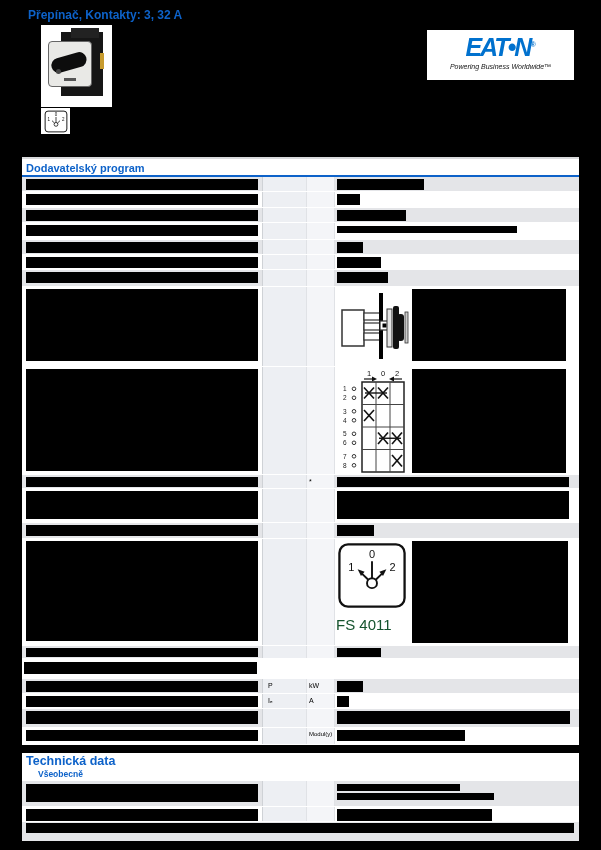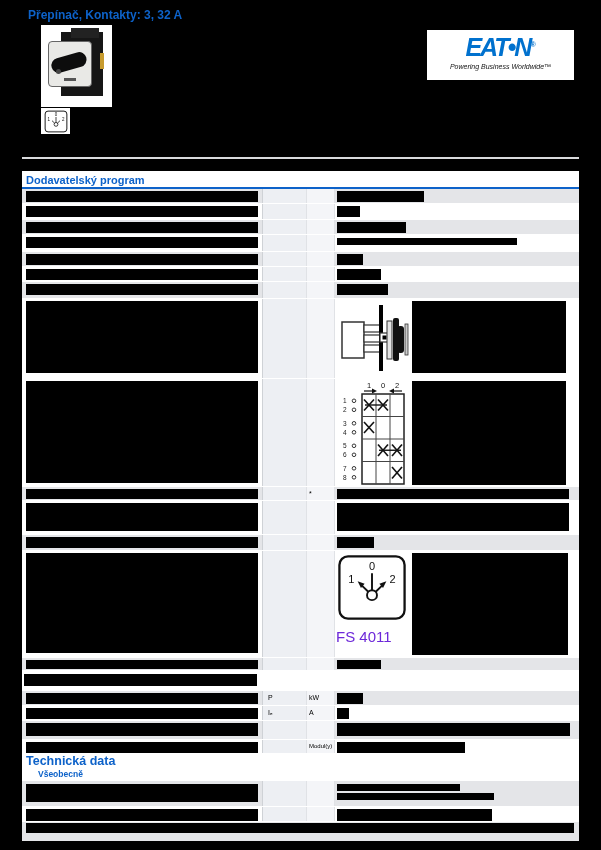--- a/index.html
+++ b/index.html
@@ -45,21 +45,21 @@
   .lbar{margin:2px 0 0 4px;width:232px;height:11px;}
   .dbar{margin:2px 0 0 2px;height:11px;}
 
   .sect{background:#fff;color:#0d62c9;font-weight:bold;font-size:11px;padding:3px 0 0 4px;border-bottom:2px solid #0d62c9;box-sizing:border-box;}
   .sect2{display:flex;background:#fff;border-bottom:1px solid #fff;box-sizing:border-box;}
   .sect2-label{width:313px;color:#0d62c9;font-weight:bold;font-size:10.5px;padding:4px 0 0 4px;box-sizing:border-box;}
   .sect2-desc{flex:1;}
 
   .diagbox{width:75px;background:#fff;height:100%;}
   .fswrap{width:75px;background:#fff;height:100%;}
-  .fs-label{font-size:15px;color:#6d28d9;margin:2px 0 0 1px;letter-spacing:0;}
+  .fs-label{font-size:15px;color:#14532d;margin:2px 0 0 1px;letter-spacing:0;}
 
   .t2hdr{background:#fff;color:#0d62c9;font-weight:bold;font-size:12.5px;padding:1px 0 0 4px;}
   .t2sub{background:#fff;color:#0d62c9;font-weight:bold;font-size:8.5px;padding:1px 0 1px 16px;}
 
   .footer-strip{left:22px;top:833px;width:557px;height:8px;background:#e4e5e8;}
 
   svg text{font-family:"Liberation Sans",sans-serif;}
 </style>
 </head>
 <body>
@@ -90,21 +90,21 @@
   </svg>
 </div>
 
 <div class="abs logo-box">
   <div class="brand"><span>EAT•N</span><sup>®</sup></div>
   <div class="tagline">Powering Business Worldwide™</div>
 </div>
 
 <div class="abs tbl" style="top:157px;">
 
-  <div class="sect" style="height:18px;margin-top:12px;">Dodavatelský program</div>
+  <div class="sect" style="height:18px;">Dodavatelský program</div>
 
   <div class="row gray" style="height:15px;">
     <div class="cl">
         <div class="redact lbar"></div>
       </div>
     <div class="cv"></div>
       <div class="cu"></div>
     <div class="cd">
         <div class="redact dbar" style="width:87px;"></div>
       </div>

